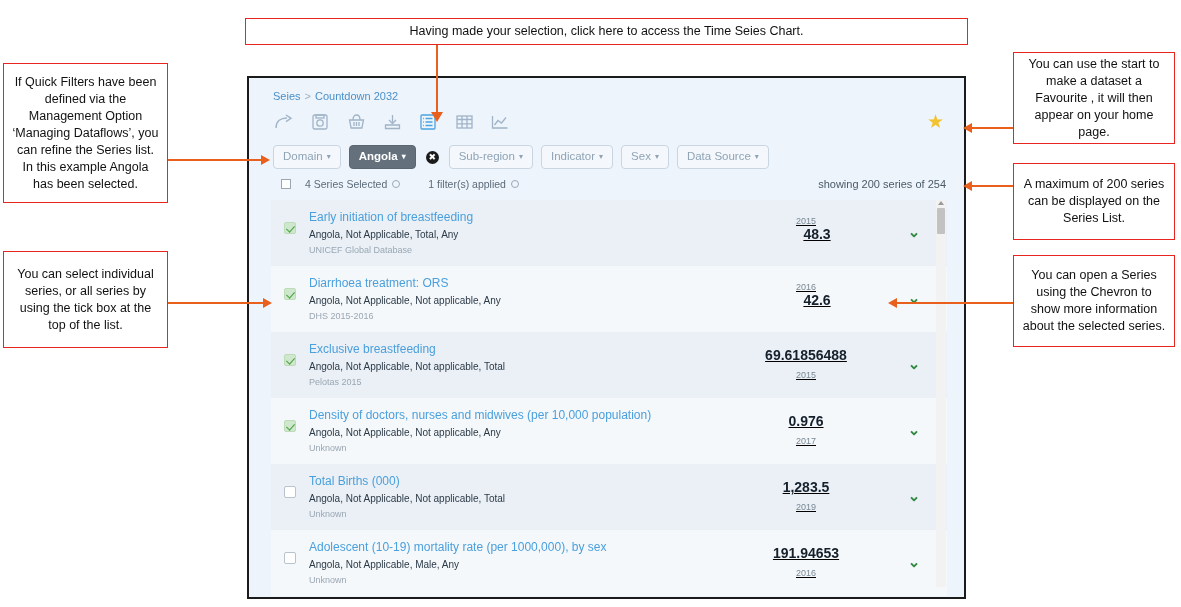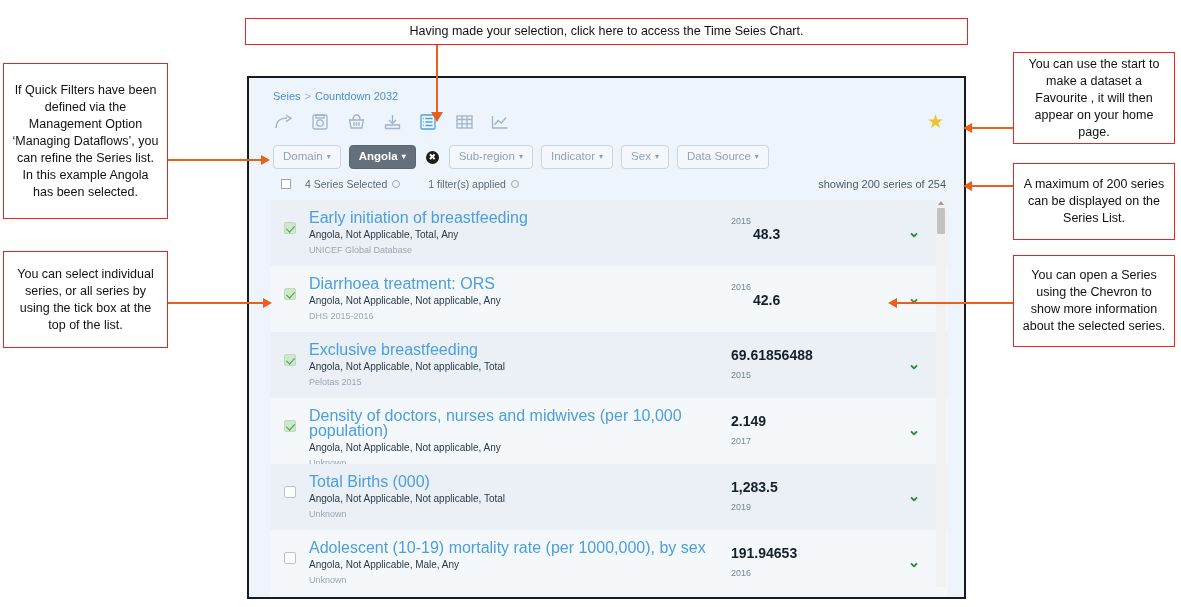--- a/index.html
+++ b/index.html
@@ -182,38 +182,40 @@
   }
   .cb-empty {
     width: 12px; height: 12px;
     background: #ffffff;
     border: 1px solid #b7c3ce;
     border-radius: 2px;
   }
   .row-main { flex: 1; padding-right: 10px; }
   .row-title {
     color: #4a9fdc;
-    font-size: 16px;
+    font-size: 12px;
     line-height: 15px;
     margin-bottom: 3px;
   }
   .row-dims {
     color: #2c3a47;
     font-size: 10px;
     line-height: 13px;
     margin-bottom: 3px;
   }
   .row-src {
     color: #9aa7b3;
     font-size: 9px;
     line-height: 12px;
   }
   .row-value {
     width: 150px;
+    text-align: center;
     padding-top: 6px;
+    text-decoration: underline;
   }
   .rv-year-top { font-size: 9px; color: #7a8894; line-height: 11px; }
   .rv-num {
     font-size: 14px; color: #15202b; font-weight: bold;
     line-height: 15px;
   }
   .rv-year-bot { font-size: 9px; color: #7a8894; line-height: 14px; margin-top: 5px; }
   .rv-num.offsetright { padding-left: 22px; }
   .row-chev {
     width: 66px;
@@ -244,21 +246,21 @@
     border-left: 3px solid transparent;
     border-right: 3px solid transparent;
     border-bottom: 4px solid #9a9a9a;
   }
 </style>
 </head>
 <body>
 
 <div id="root">
 
-  <div class="callout" style="left:3px; top:63px; width:165px; height:156px;">
+  <div class="callout" style="left:3px; top:63px; width:165px; height:140px;">
     <span>If Quick Filters have been defined via the Management Option ‘Managing Dataflows’, you can refine the Series list. In this example Angola has been selected.</span>
   </div>
 
   <div class="callout" style="left:3px; top:251px; width:165px; height:97px;">
     <span>You can select individual series, or all series by using the tick box at the top of the list.</span>
   </div>
 
   <div class="callout" style="left:245px; top:18px; width:723px; height:27px;">
     <span>Having made your selection, click here to access the Time Seies Chart.</span>
   </div>
@@ -435,21 +437,21 @@
         <div class="series-row plain">
           <div class="row-cb">
             <div class="cb-checked"></div>
           </div>
           <div class="row-main">
             <div class="row-title">Density of doctors, nurses and midwives (per 10,000 population)</div>
             <div class="row-dims">Angola, Not Applicable, Not applicable, Any</div>
             <div class="row-src">Unknown</div>
           </div>
           <div class="row-value">
-            <div class="rv-num">2.149</div>
+            <div class="rv-num">0.976</div>
             <div class="rv-year-bot">2017</div>
           </div>
           <div class="row-chev">⌄</div>
         </div>
 
         <div class="series-row alt">
           <div class="row-cb">
             <div class="cb-empty"></div>
           </div>
           <div class="row-main">

